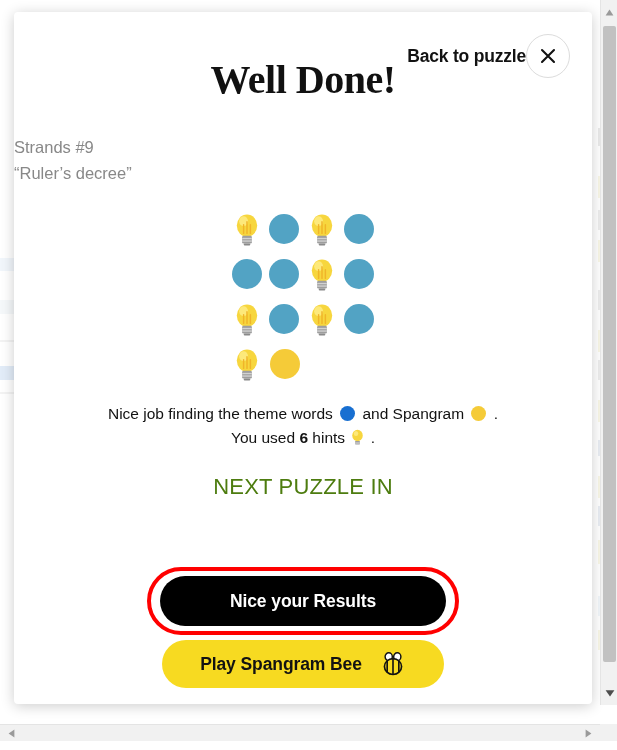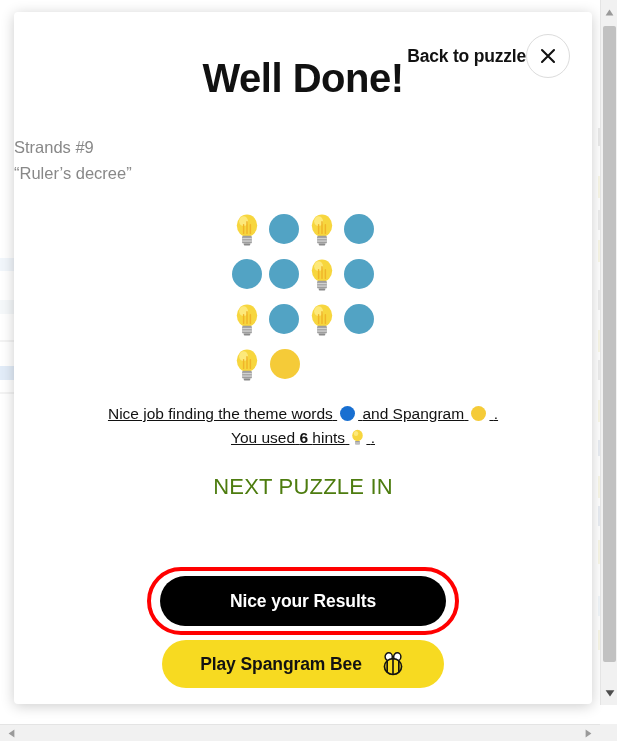--- a/index.html
+++ b/index.html
@@ -80,21 +80,21 @@
     padding: 0;
   }
 
   
   #well-done {
     position: absolute;
     top: 44px;
     left: 0;
     width: 100%;
     text-align: center;
-    font-family: Liberation Sans, sans-serif;
+    font-family: Liberation Serif, serif;
     font-weight: 700;
     font-size: 40px;
     color: #111111;
     letter-spacing: -0.5px;
   }
 
   
   #subtitle {
     position: absolute;
     top: 122px;
@@ -141,21 +141,20 @@
     position: absolute;
     top: 390px;
     left: 0;
     width: 100%;
     text-align: center;
     font-size: 15.5px;
     color: #121212;
     line-height: 24px;
     padding: 0 84px;
     box-sizing: border-box;
-    text-decoration: underline;
   }
   #description .inline-dot {
     display: inline-block;
     width: 15px;
     height: 15px;
     border-radius: 50%;
     vertical-align: -2px;
     margin: 0 3px;
   }
   #description b { font-weight: 700; }

